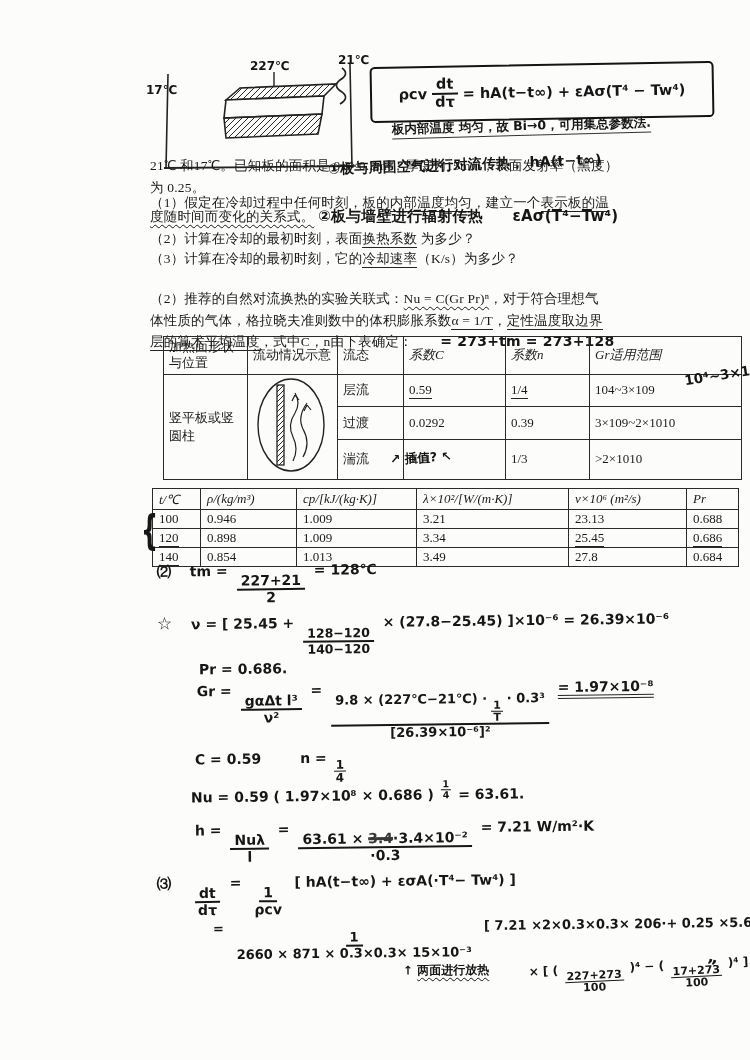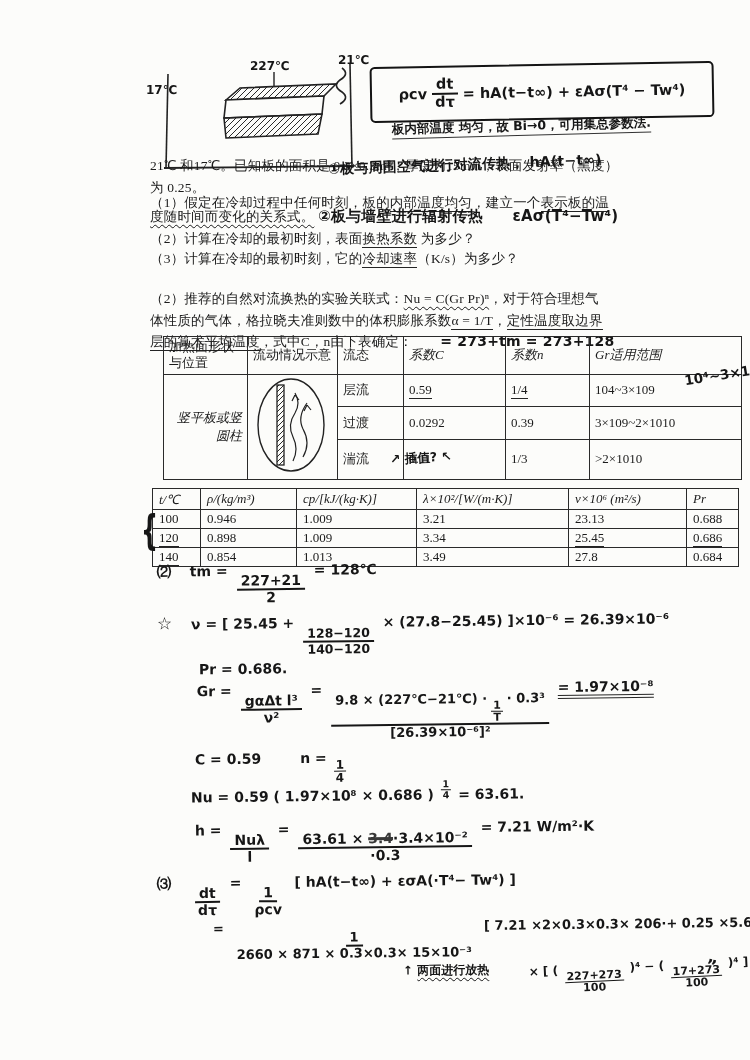--- a/index.html
+++ b/index.html
@@ -116,21 +116,21 @@
     <tbody>
         <tr>
       <th>加热面形状与位置</th>
       <th>流动情况示意</th>
       <th>流态</th>
       <th><i>系数C</i></th>
       <th><i>系数n</i></th>
       <th><i>Gr适用范围</i></th>
     </tr>
     <tr>
-      <td rowspan="3" style="text-align:right;font-style:italic;">竖平板或竖圆柱</td>
+      <td rowspan="3" style="text-align:left;">竖平板或竖圆柱</td>
       <td rowspan="3" style="text-align:center;">
         <svg width="72" height="96" viewBox="0 0 72 96">
           <defs>
             <pattern id="h2" width="5" height="5" patternUnits="userSpaceOnUse">
               <path d="M0 5 L5 0" stroke="#2a2a2a" stroke-width="1"></path>
             </pattern>
           </defs>
           <ellipse cx="34" cy="48" rx="33" ry="46" fill="none" stroke="#222" stroke-width="1.4"></ellipse>
           <rect x="20" y="8" width="7" height="80" fill="url(#h2)" stroke="#222" stroke-width="1.3"></rect>
           <path d="M36 84 q6 -12 0 -24 q-6 -12 2 -24 q6 -10 0 -20" stroke="#222" stroke-width="1.2" fill="none"></path>

